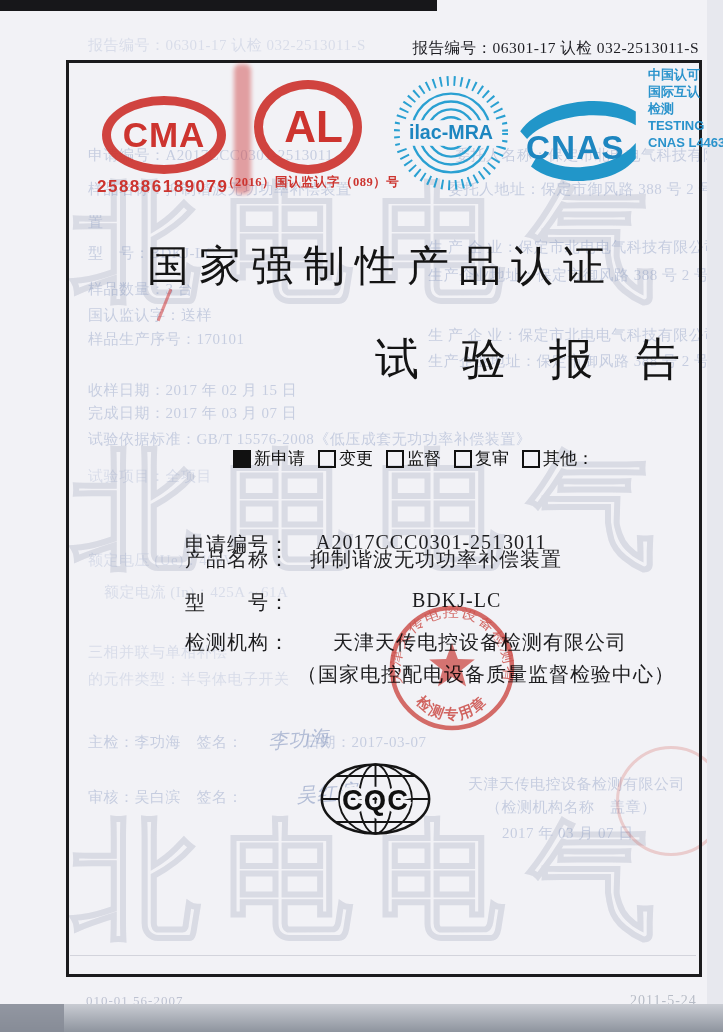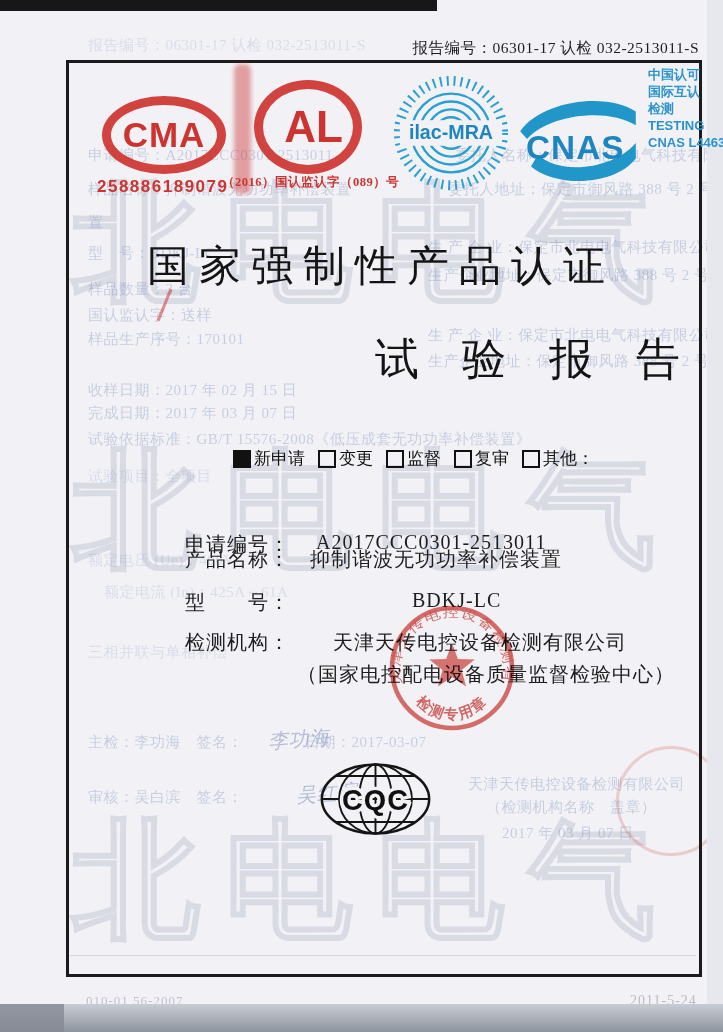--- a/index.html
+++ b/index.html
@@ -83,20 +83,21 @@
   <span class="abs bleed" style="left:88px;top:330px">样品生产序号：170101</span>
   <span class="abs bleed" style="left:428px;top:326px">生 产 企 业：保定市北电电气科技有限公司</span>
   <span class="abs bleed" style="left:428px;top:352px">生产企业地址：保定市御风路 388 号 2 号楼 603 室</span>
   <span class="abs bleed" style="left:88px;top:381px">收样日期：2017 年 02 月 15 日</span>
   <span class="abs bleed" style="left:88px;top:404px">完成日期：2017 年 03 月 07 日</span>
   <span class="abs bleed" style="left:88px;top:430px">试验依据标准：GB/T 15576-2008《低压成套无功功率补偿装置》</span>
   <span class="abs bleed light" style="left:88px;top:467px">试验项目：全项目</span>
   <span class="abs bleed light" style="left:88px;top:551px">额定电压 (Ue)：400V</span>
   <span class="abs bleed light" style="left:104px;top:583px">额定电流 (In)：425A～61A</span>
   <span class="abs bleed light" style="left:88px;top:643px">三相并联与单相补偿</span>
+  <span class="abs bleed light" style="left:88px;top:670px">的元件类型：半导体电子开关</span>
   <span class="abs bleed" style="left:88px;top:733px">主检：李功海　签名：　　　　日期：2017-03-07</span>
   <span class="abs bleed" style="left:88px;top:788px">审核：吴白滨　签名：</span>
   <span class="abs bleed" style="left:468px;top:775px">天津天传电控设备检测有限公司</span>
   <span class="abs bleed" style="left:486px;top:798px">（检测机构名称　盖章）</span>
   <span class="abs bleed" style="left:502px;top:824px">2017 年 03 月 07 日</span>
   <span class="abs bleed script" style="left:268px;top:726px">李功海</span>
   <span class="abs bleed script" style="left:296px;top:780px">吴红滨</span>
   <div class="abs faint-stamp"></div>
 
   <div class="abs top-strip"></div>

